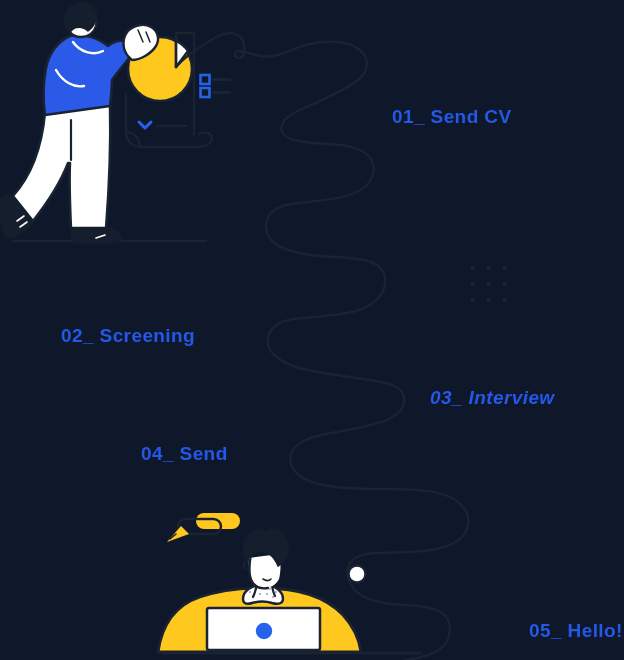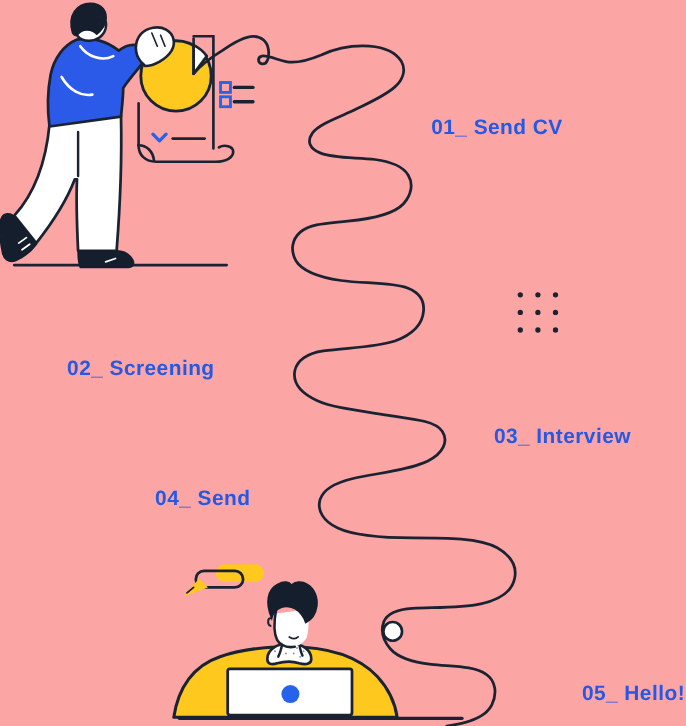--- a/index.html
+++ b/index.html
@@ -1,35 +1,35 @@
 <!DOCTYPE html>
 <html><head>
 <meta charset="utf-8">
 <style>
   html,body{margin:0;padding:0;background:#ffffff;}
   .stage{
     position:relative;
     width:624px;height:660px;
-    background:#fca5a5;
+    background:#0f172a;
     overflow:hidden;
     font-family:"Liberation Sans",sans-serif;
   }
   .stage svg{position:absolute;left:0;top:0;}
   .step-label{
     position:absolute;
     font-size:19px;
     font-weight:700;
     letter-spacing:0.4px;
     color:#2458E6;
     white-space:nowrap;
     user-select:none;
   }
   .lbl-1{left:392px;top:106px;}
   .lbl-2{left:61px;top:325px;}
-  .lbl-3{left:449px;top:387px;}
+  .lbl-3{left:430px;top:387px;font-style:italic;}
   .lbl-4{left:141px;top:443px;}
   .lbl-5{left:529px;top:620px;text-align:center;}
 </style>
 </head>
 <body>
 
 <div class="stage">
 
   <svg width="624" height="660" viewBox="0 0 624 660">
 

